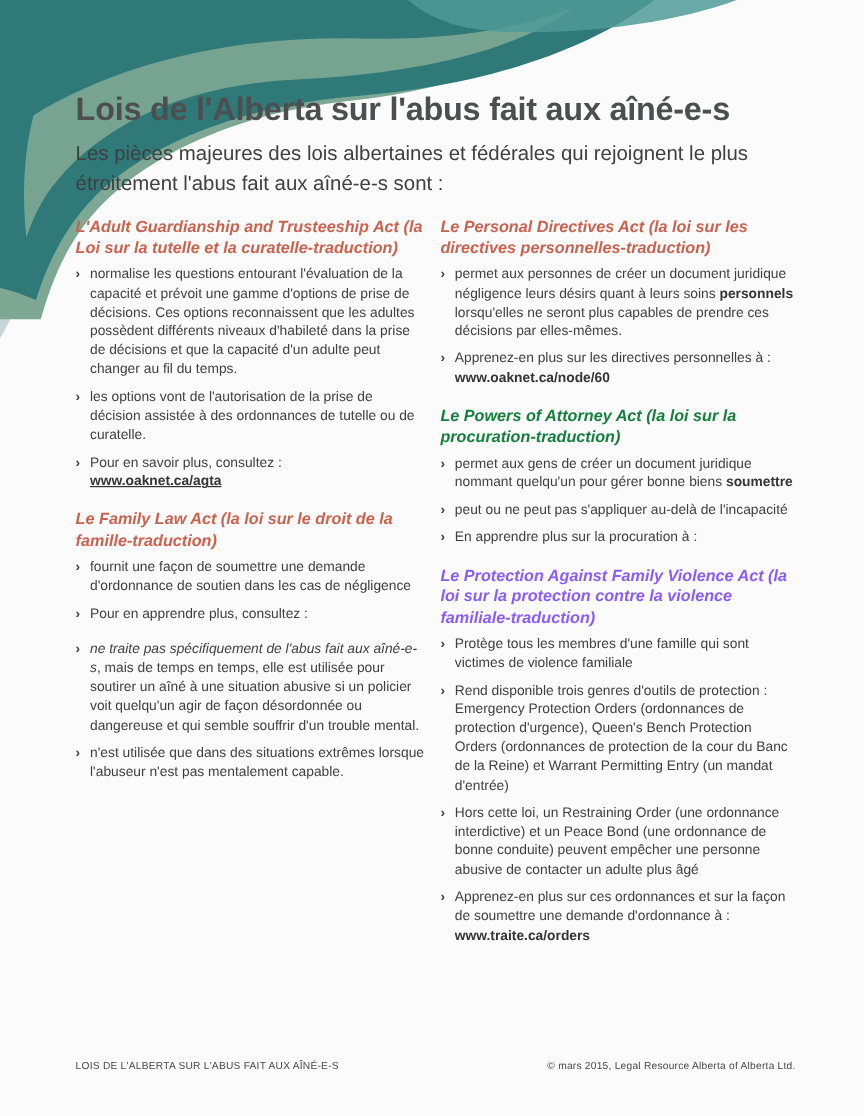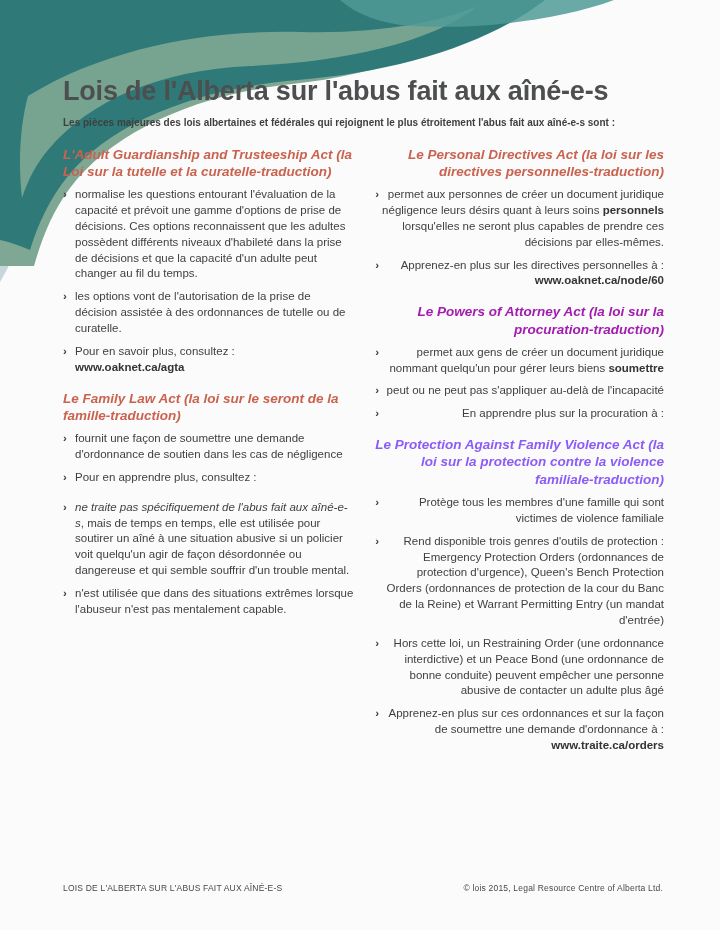--- a/index.html
+++ b/index.html
@@ -11,43 +11,42 @@
     overflow:hidden;
     color:#3f3f41;
   }
   .wave-wrap{position:absolute;top:0;left:0;width:720px;height:290px;pointer-events:none;}
   .content{position:absolute;left:63px;top:76px;width:601px;}
   .page-title{
     font-size:27px;font-weight:600;color:#4d4e50;
     margin:0 0 9px 0;letter-spacing:-0.2px;line-height:1.15;
   }
   .intro{
-    font-size:10px;line-height:1.45;max-width:597px;color:#3f3f41;
+    font-size:17px;line-height:1.45;max-width:597px;color:#3f3f41;
     margin:0 0 15px 0;
-    font-weight:bold;
   }
   .cols{display:flex;gap:13px;}
   .col{flex:none;}
   .col-left{width:291px;}
-  .col-right{width:297px;text-align:right;}
+  .col-right{width:297px;}
   .section{margin-bottom:14px;}
   .section-heading{
     font-style:italic;font-weight:700;font-size:13.5px;line-height:1.28;
     margin:0 0 7px 0;
   }
   ul.bullets{list-style:none;margin:0;padding:0;}
   ul.bullets li{
     display:flex;align-items:flex-start;
     font-size:11.5px;line-height:1.38;margin-bottom:7px;
   }
   .bullet-marker{flex:none;width:12px;font-weight:700;color:#3f3f41;font-size:11.5px;}
   .bullet-body{flex:1;}
   .seg-bold{font-weight:700;color:#343436;}
   .seg-italic{font-style:italic;}
-  .seg-block{display:block;}
+  .seg-block{display:block;text-decoration:underline;}
   .footer{
     position:absolute;left:63px;right:57px;top:883px;
     display:flex;justify-content:space-between;
     font-size:8.5px;color:#48484a;letter-spacing:0.2px;
   }
 </style>
 </head>
 <body>
 
 <div class="wave-wrap">
@@ -81,21 +80,21 @@
               <span class="bullet-marker">›</span>
               <span class="bullet-body"><span class="">les options vont de l'autorisation de la prise de décision assistée à des ordonnances de tutelle ou de curatelle.</span></span>
             </li>
             <li>
               <span class="bullet-marker">›</span>
               <span class="bullet-body"><span class="">Pour en savoir plus, consultez :</span><span class="seg-bold seg-block">www.oaknet.ca/agta</span></span>
             </li>
           </ul>
         </div>
         <div class="section">
-          <h2 class="section-heading" style="color: rgb(201, 99, 80);">Le Family Law Act (la loi sur le seront de la famille-traduction)</h2>
+          <h2 class="section-heading" style="color: rgb(201, 99, 80);">Le Family Law Act (la loi sur le droit de la famille-traduction)</h2>
           <ul class="bullets">
             <li>
               <span class="bullet-marker">›</span>
               <span class="bullet-body"><span class="">fournit une façon de soumettre une demande d'ordonnance de soutien dans les cas de négligence</span></span>
             </li>
             <li>
               <span class="bullet-marker">›</span>
               <span class="bullet-body"><span class="">Pour en apprendre plus, consultez :</span></span>
             </li>
           </ul>
@@ -121,25 +120,25 @@
               <span class="bullet-marker">›</span>
               <span class="bullet-body"><span class="">permet aux personnes de créer un document juridique négligence leurs désirs quant à leurs soins </span><span class="seg-bold">personnels</span><span class=""> lorsqu'elles ne seront plus capables de prendre ces décisions par elles-mêmes.</span></span>
             </li>
             <li>
               <span class="bullet-marker">›</span>
               <span class="bullet-body"><span class="">Apprenez-en plus sur les directives personnelles à : </span><span class="seg-bold">www.oaknet.ca/node/60</span></span>
             </li>
           </ul>
         </div>
         <div class="section">
-          <h2 class="section-heading" style="color: #a21caf;">Le Powers of Attorney Act (la loi sur la procuration-traduction)</h2>
+          <h2 class="section-heading" style="color: #15803d;">Le Powers of Attorney Act (la loi sur la procuration-traduction)</h2>
           <ul class="bullets">
             <li>
               <span class="bullet-marker">›</span>
-              <span class="bullet-body"><span class="">permet aux gens de créer un document juridique nommant quelqu'un pour gérer leurs biens </span><span class="seg-bold">soumettre</span></span>
+              <span class="bullet-body"><span class="">permet aux gens de créer un document juridique nommant quelqu'un pour gérer bonne biens </span><span class="seg-bold">soumettre</span></span>
             </li>
             <li>
               <span class="bullet-marker">›</span>
               <span class="bullet-body"><span class="">peut ou ne peut pas s'appliquer au-delà de l'incapacité</span></span>
             </li>
             <li>
               <span class="bullet-marker">›</span>
               <span class="bullet-body"><span class="">En apprendre plus sur la procuration à :</span></span>
             </li>
           </ul>
@@ -164,14 +163,14 @@
               <span class="bullet-body"><span class="">Apprenez-en plus sur ces ordonnances et sur la façon de soumettre une demande d'ordonnance à :  </span><span class="seg-bold">www.traite.ca/orders</span></span>
             </li>
           </ul>
         </div>
       </div>
   </div>
 </div>
 
 <div class="footer">
   <span>LOIS DE L'ALBERTA SUR L'ABUS FAIT AUX AÎNÉ-E-S</span>
-  <span>© lois 2015, Legal Resource Centre of Alberta Ltd.</span>
+  <span>© mars 2015, Legal Resource Alberta of Alberta Ltd.</span>
 </div>
 
 </body></html>

